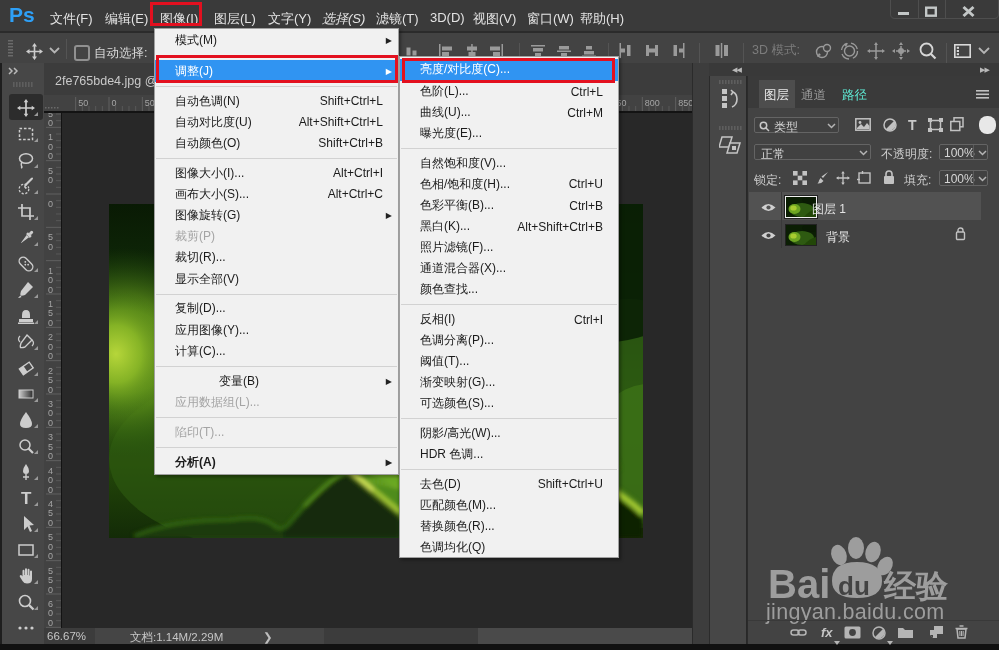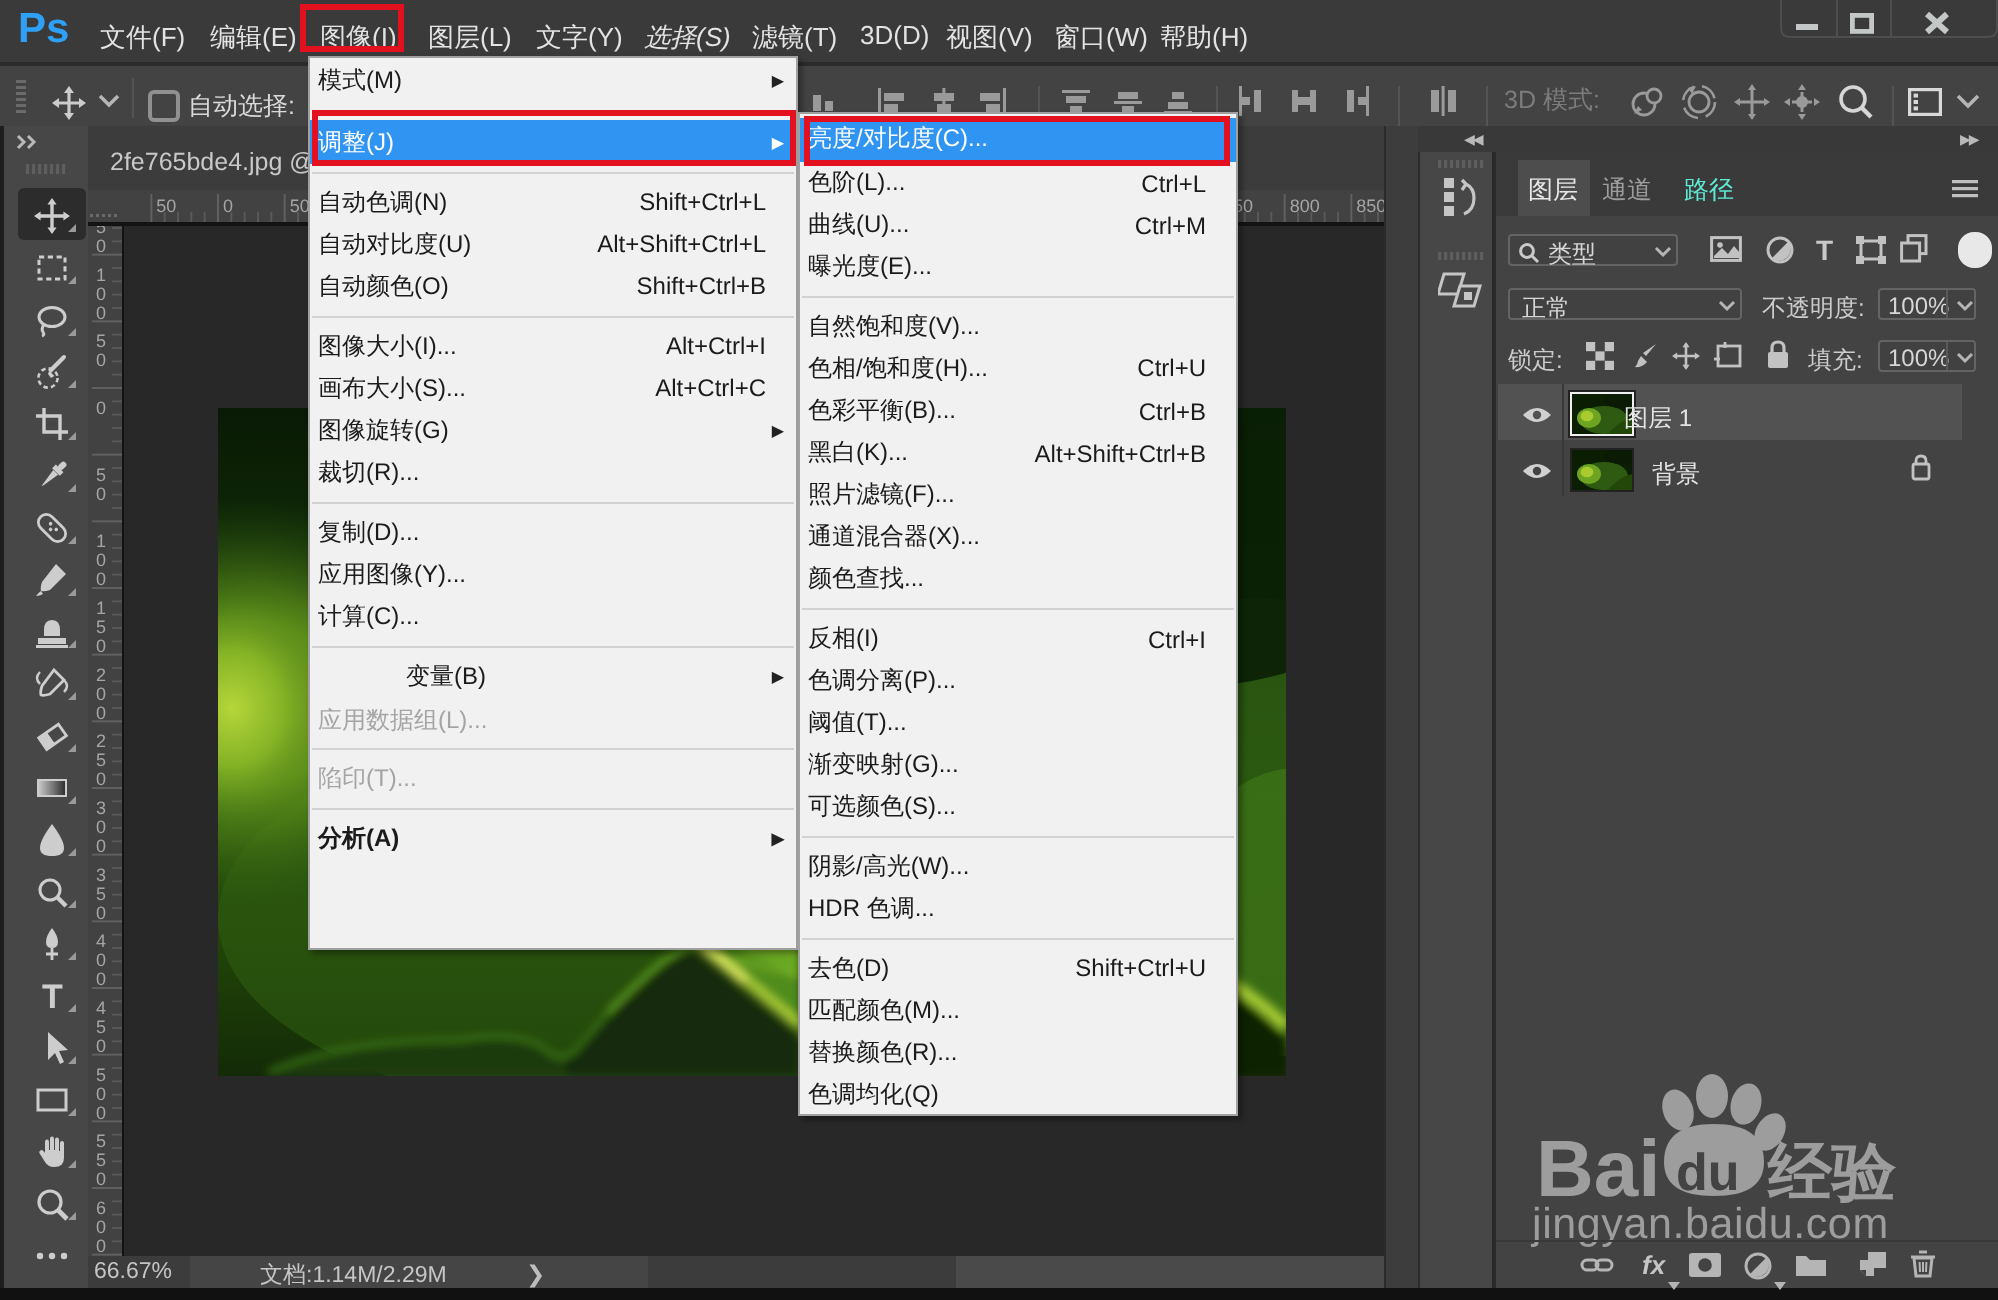--- a/index.html
+++ b/index.html
@@ -37,21 +37,21 @@
 .ptab{position:absolute;top:11px;font-size:12.5px;}
 
 .combo{position:absolute;border:1px solid #646464;border-radius:2px;background:#414141;box-sizing:border-box;color:#d6d6d6;font-size:12px;}
 .plabel{position:absolute;font-size:12px;color:#cccccc;}
 #lrow1{left:1px;top:116px;width:232px;height:28px;background:#525252;}
 #lrow2{left:1px;top:144px;width:232px;height:28px;background:#434343;}
 .lname{position:absolute;font-size:12px;color:#e4e4e4;}
 .thumb{position:absolute;width:30px;height:20px;}
 
 .menu{position:absolute;background:#f1f1f1;border:1px solid #a0a0a0;box-sizing:border-box;box-shadow:2px 2px 3px rgba(0,0,0,0.35);}
-.mi{position:relative;box-sizing:border-box;padding-left:4px;font-size:12px;color:#1b1b1b;display:flex;align-items:center;}
+.mi{position:relative;box-sizing:border-box;padding-left:20px;font-size:12px;color:#1b1b1b;display:flex;align-items:center;}
 .mi .sc{position:absolute;right:15px;}
 .mi .ar{position:absolute;right:6px;font-size:8px;color:#222;}
 .mi.dis{color:#a4a4a4;}
 .mi.hl{background:#3094f2;color:#ffffff;}
 .msep{border-top:1px solid #d2d2d2;margin:3.9px 1px;}
 .redbox{position:absolute;border:3px solid #e3101f;box-sizing:border-box;}
 svg{display:block}
 .icon{position:absolute;}
 </style></head>
 <body>
@@ -991,21 +991,23 @@
   <div class="msep"></div>
   <div class="mi hl" style="height:21.5px;">调整(J)<span class="ar" style="color:#fff;">▶</span></div>
   <div class="msep"></div>
   <div class="mi" style="height:21.15px;">自动色调(N)<span class="sc">Shift+Ctrl+L</span></div>
   <div class="mi" style="height:21.15px;">自动对比度(U)<span class="sc">Alt+Shift+Ctrl+L</span></div>
   <div class="mi" style="height:21.15px;">自动颜色(O)<span class="sc">Shift+Ctrl+B</span></div>
   <div class="msep"></div>
   <div class="mi" style="height:21.15px;">图像大小(I)...<span class="sc">Alt+Ctrl+I</span></div>
   <div class="mi" style="height:21.15px;">画布大小(S)...<span class="sc">Alt+Ctrl+C</span></div>
   <div class="mi" style="height:21.15px;">图像旋转(G)<span class="ar">▶</span></div>
+  <div class="mi dis" style="height:21.15px;">裁剪(P)</div>
   <div class="mi" style="height:21.15px;">裁切(R)...</div>
+  <div class="mi" style="height:21.15px;">显示全部(V)</div>
   <div class="msep"></div>
   <div class="mi" style="height:21.15px;">复制(D)...</div>
   <div class="mi" style="height:21.15px;">应用图像(Y)...</div>
   <div class="mi" style="height:21.15px;">计算(C)...</div>
   <div class="msep"></div>
   <div class="mi" style="height:21.15px;margin-left:44px;">变量(B)<span class="ar">▶</span></div>
   <div class="mi dis" style="height:21.15px;">应用数据组(L)...</div>
   <div class="msep"></div>
   <div class="mi dis" style="height:21.15px;">陷印(T)...</div>
   <div class="msep"></div>

